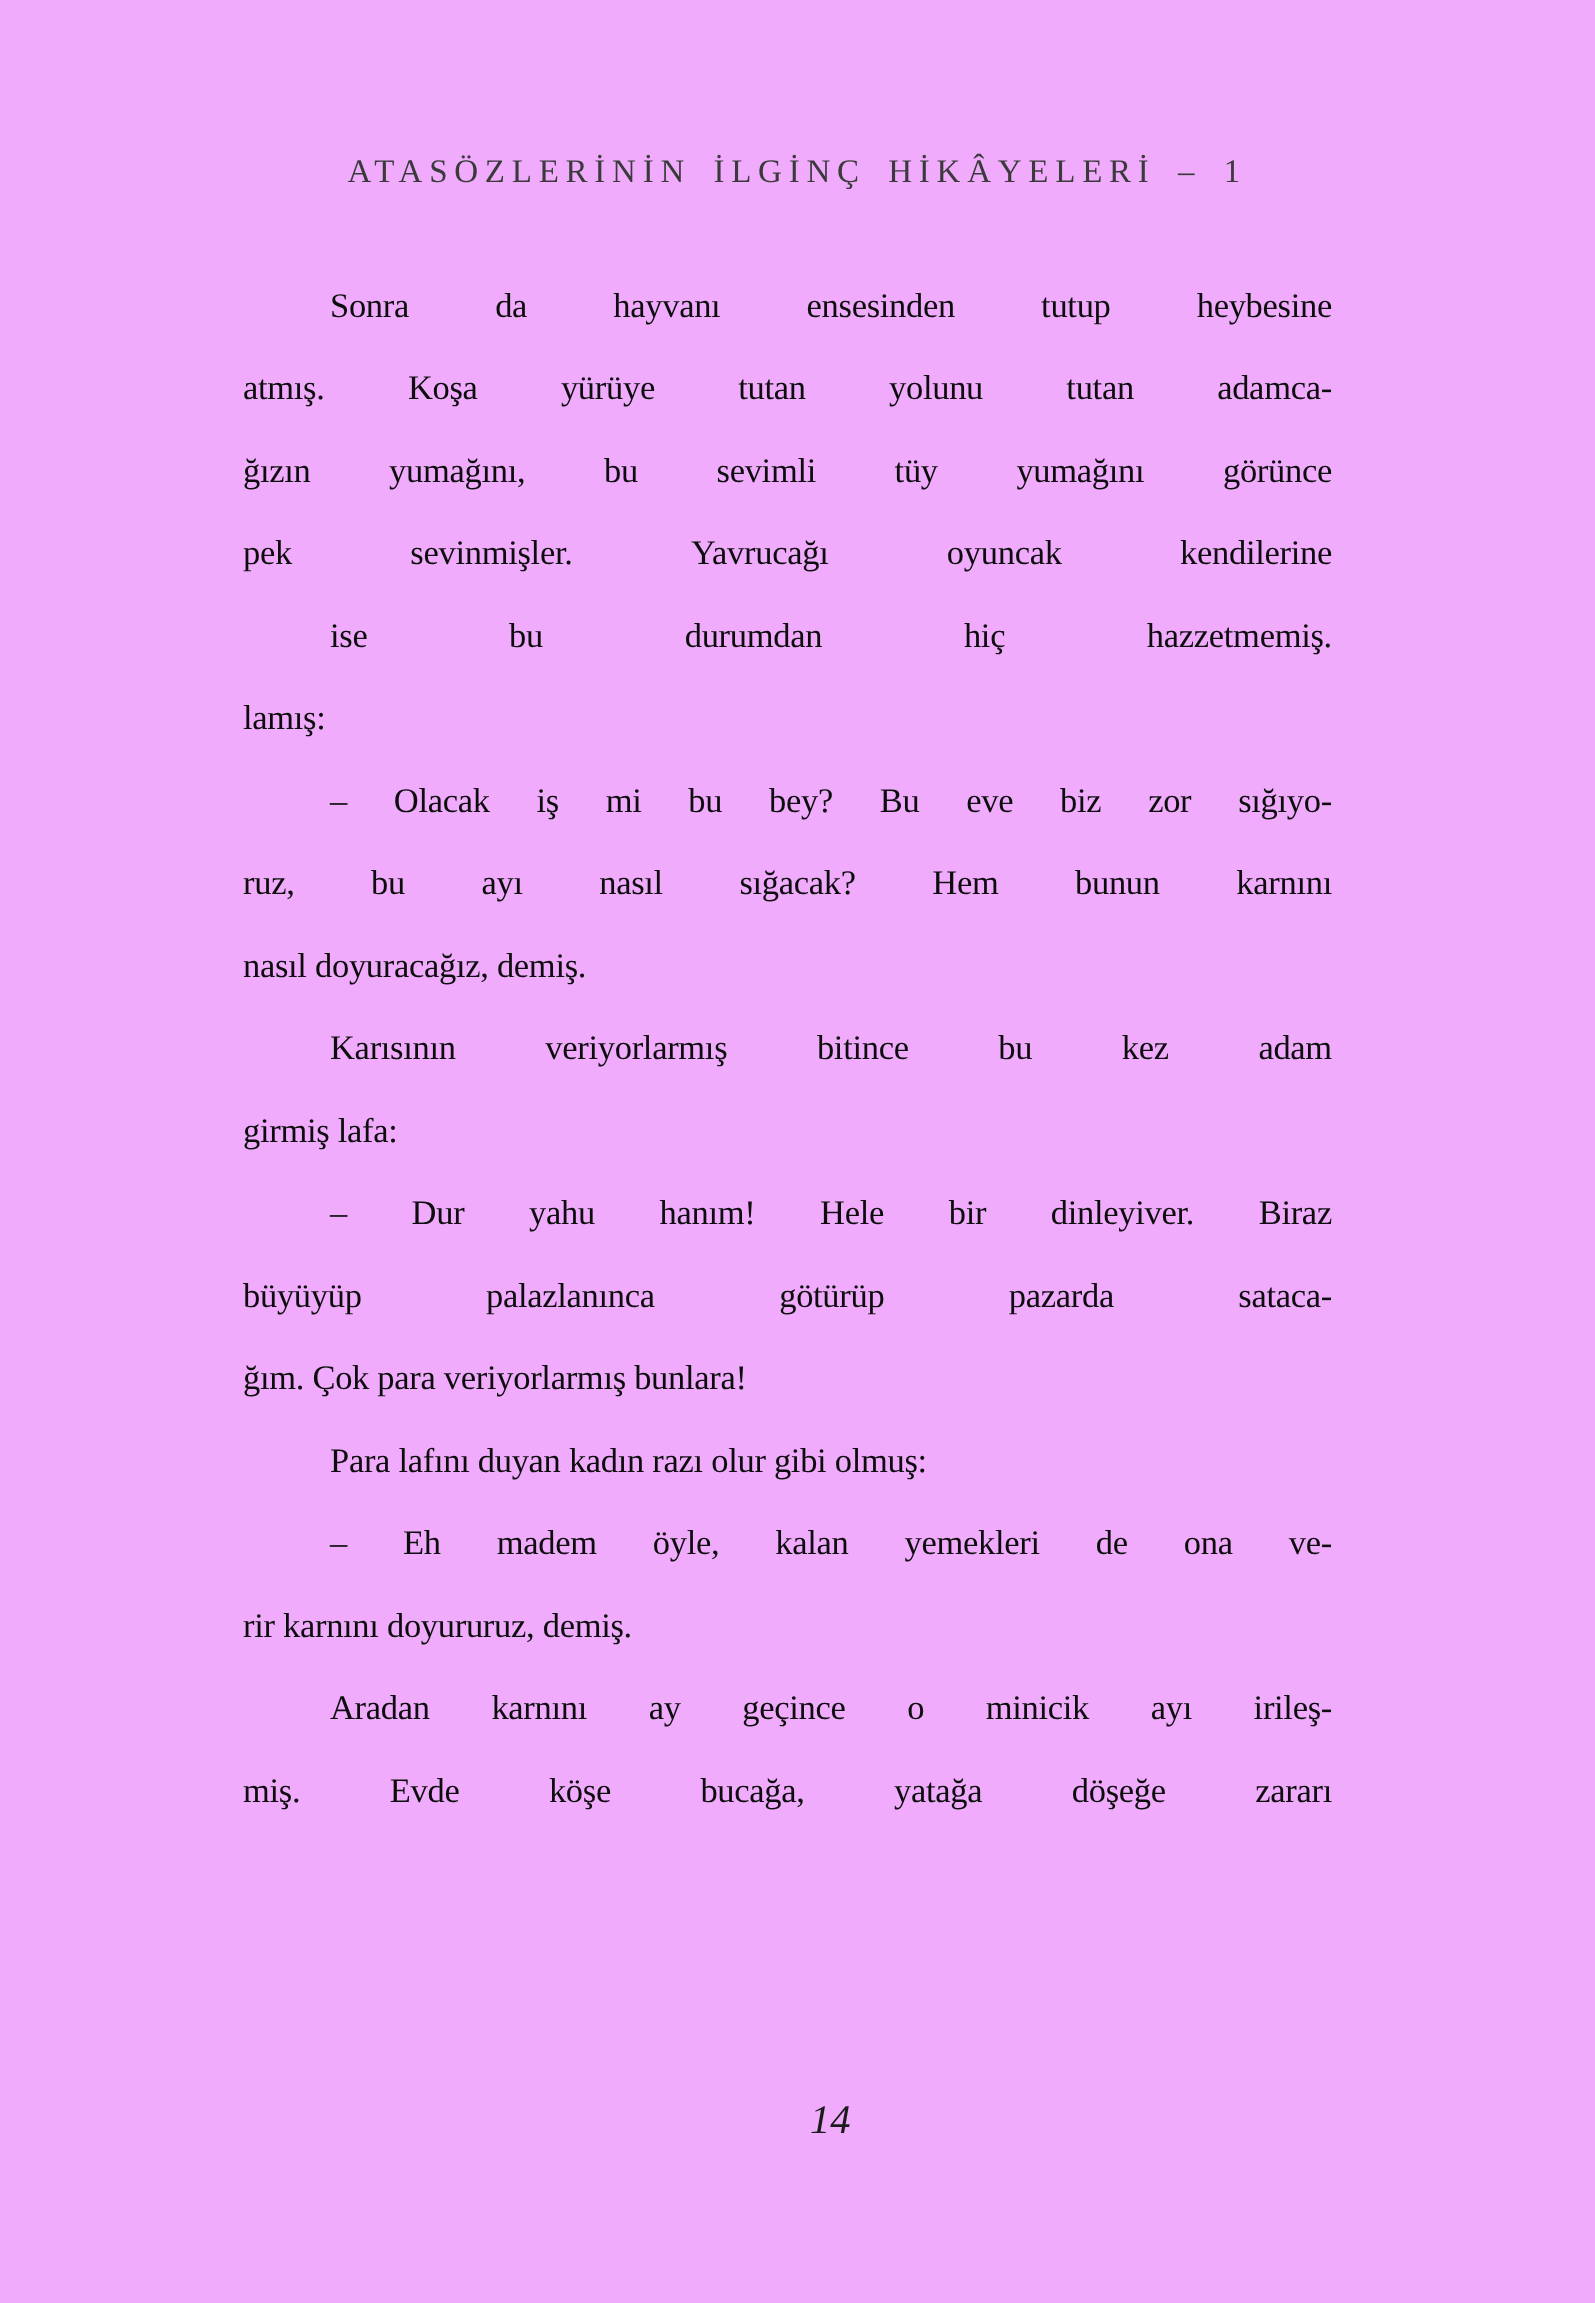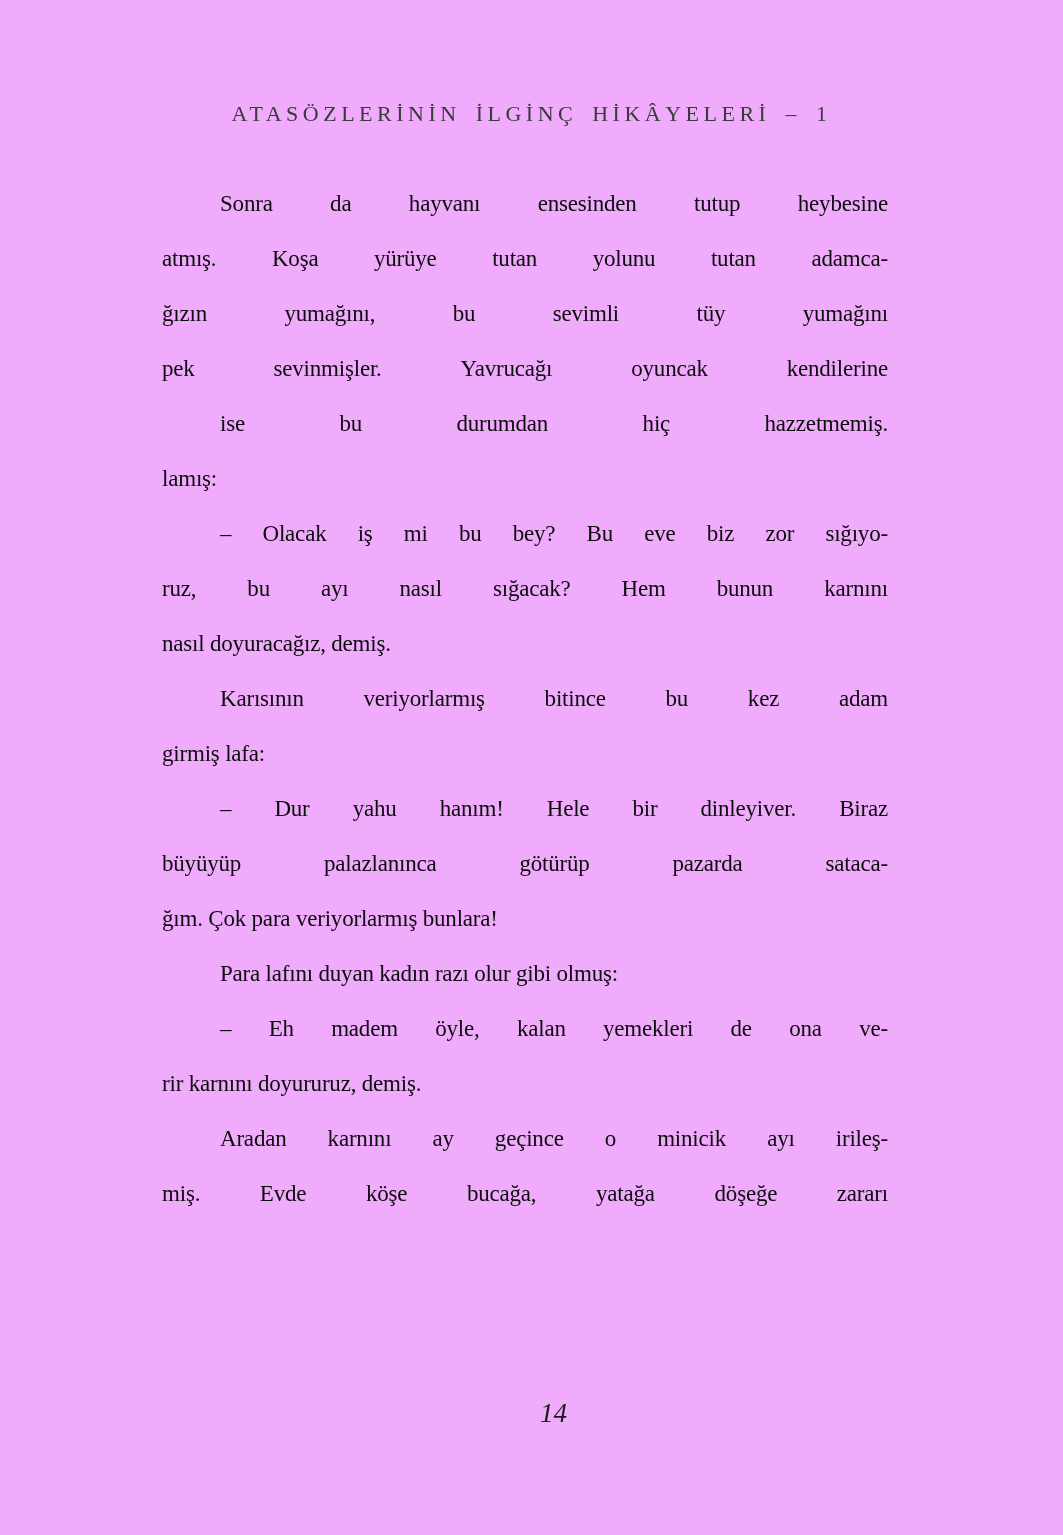--- a/index.html
+++ b/index.html
@@ -90,20 +90,21 @@
         <span>tutan</span>
         <span>adamca-</span>
       </div>
       <div class="line justify">
         <span>ğızın</span>
         <span>yumağını,</span>
         <span>bu</span>
         <span>sevimli</span>
         <span>tüy</span>
         <span>yumağını</span>
+        <span>görünce</span>
       </div>
       <div class="line justify">
         <span>pek</span>
         <span>sevinmişler.</span>
         <span>Yavrucağı</span>
         <span>oyuncak</span>
         <span>kendilerine</span>
       </div>
       <div class="line indent justify">
         <span>ise</span>

